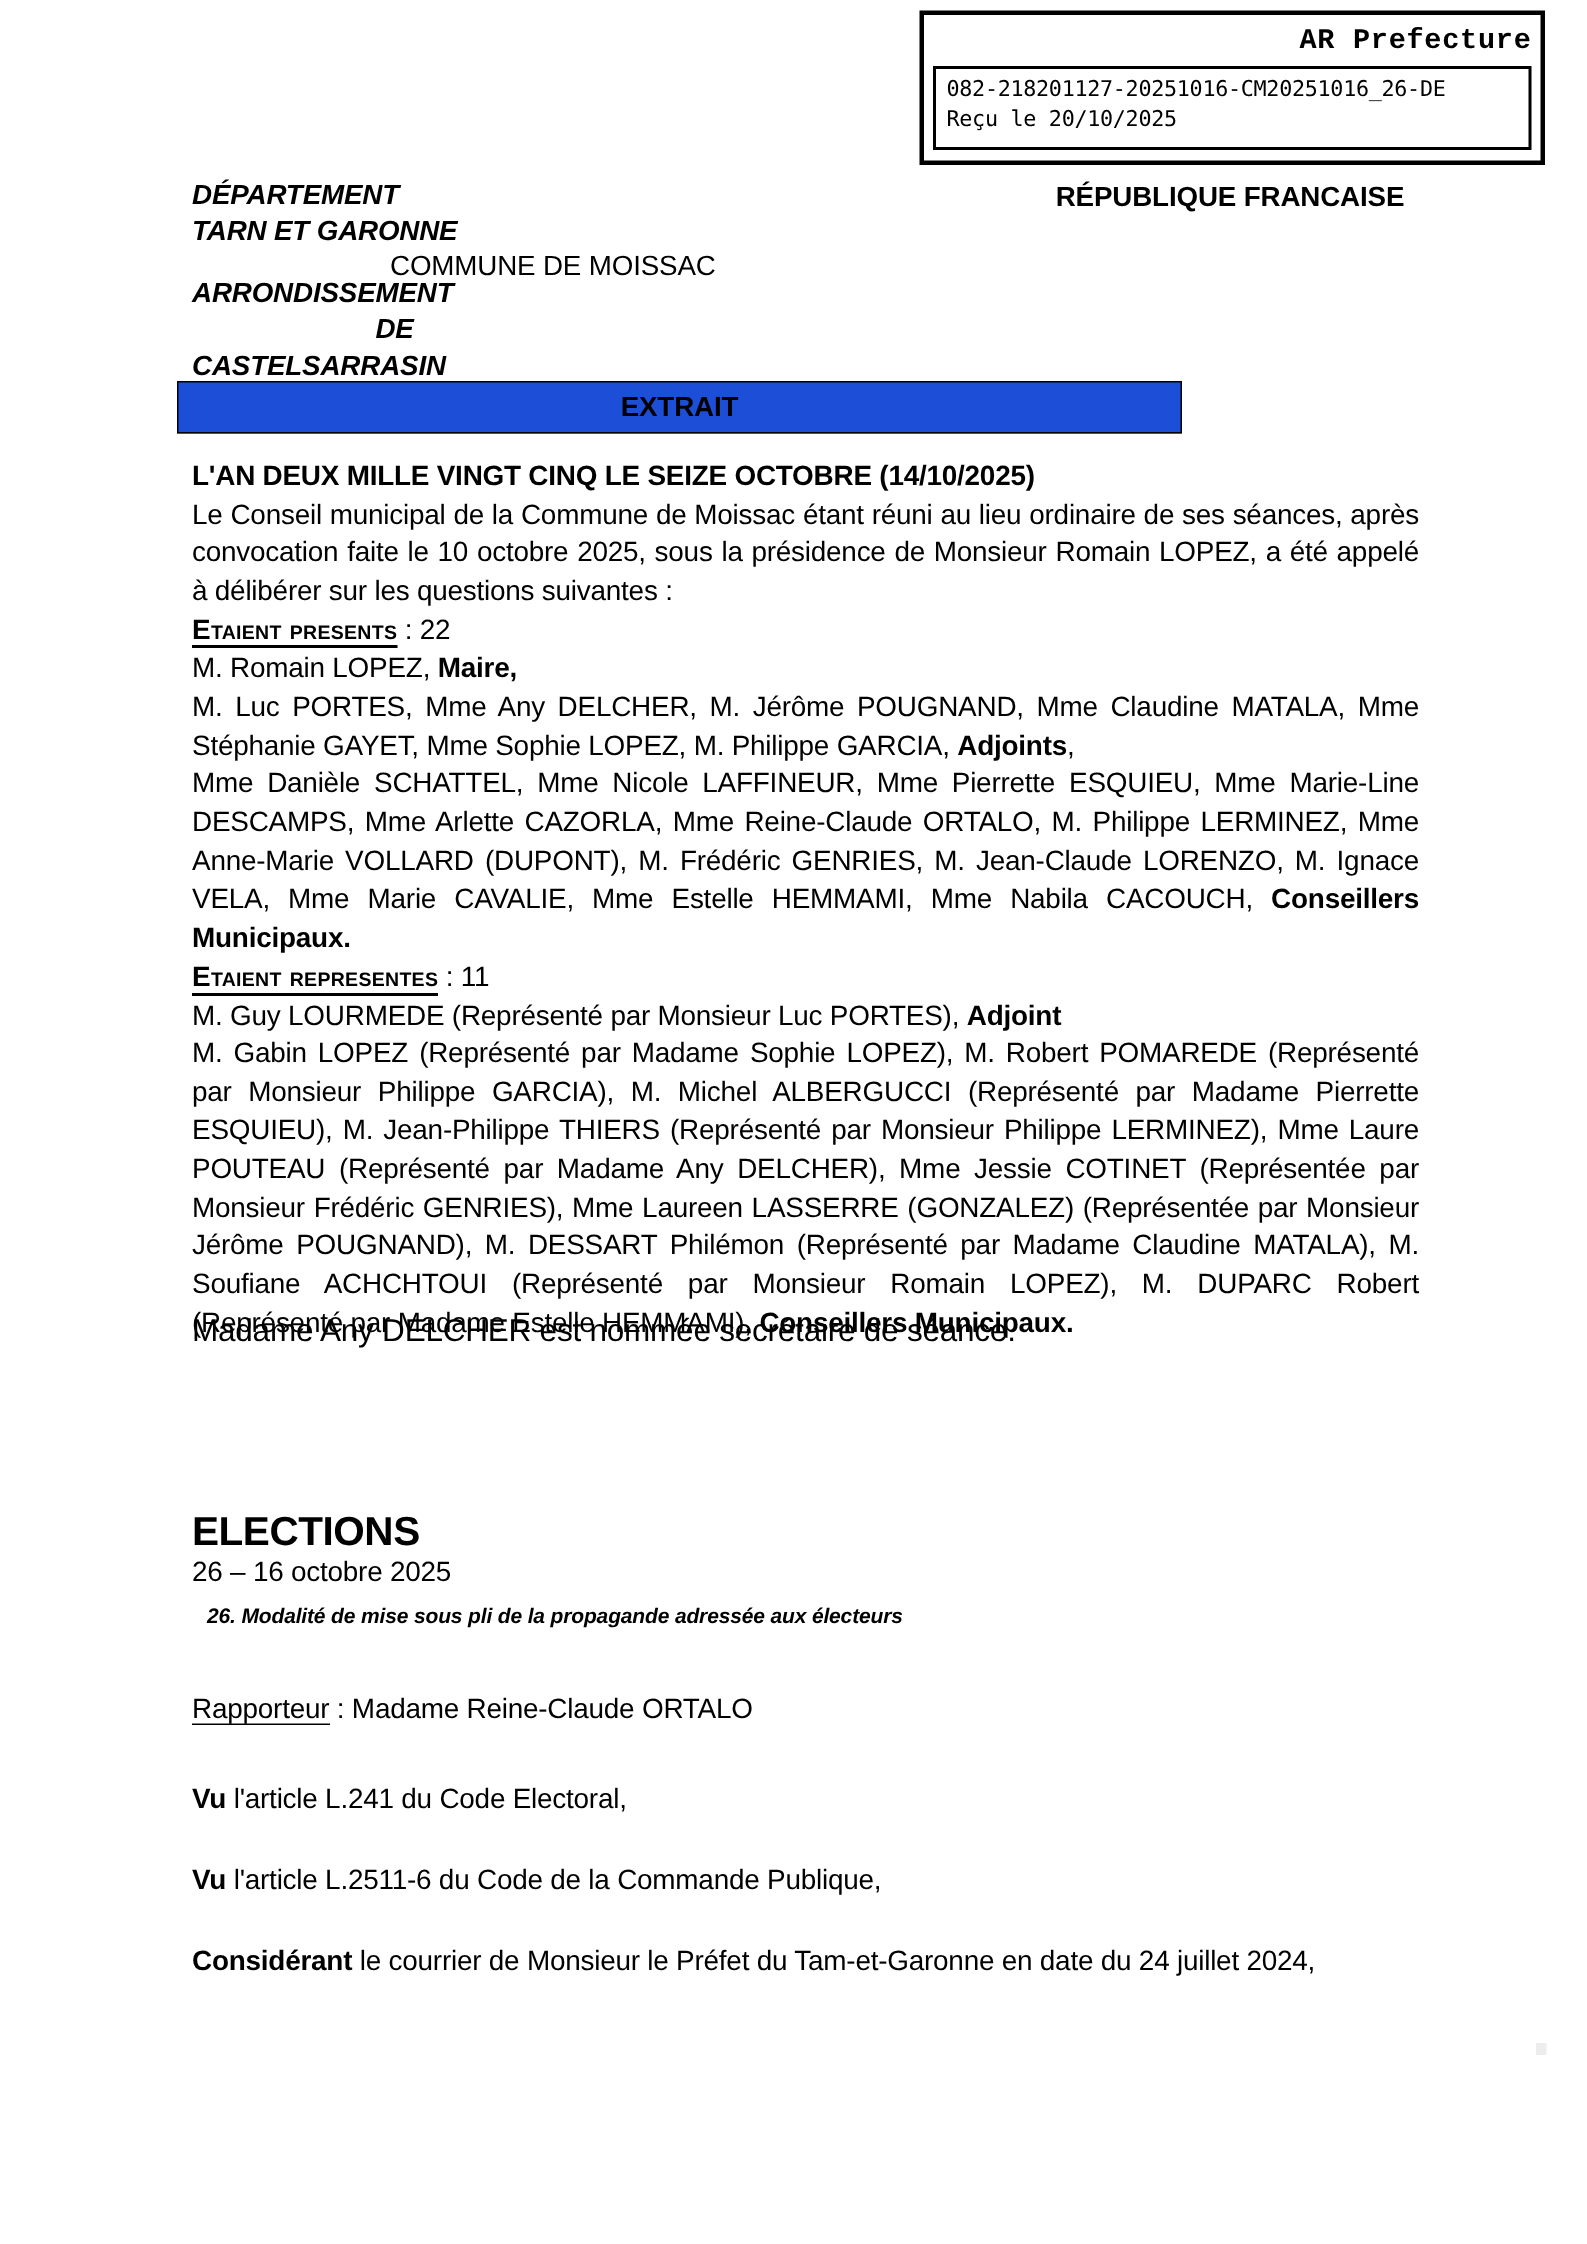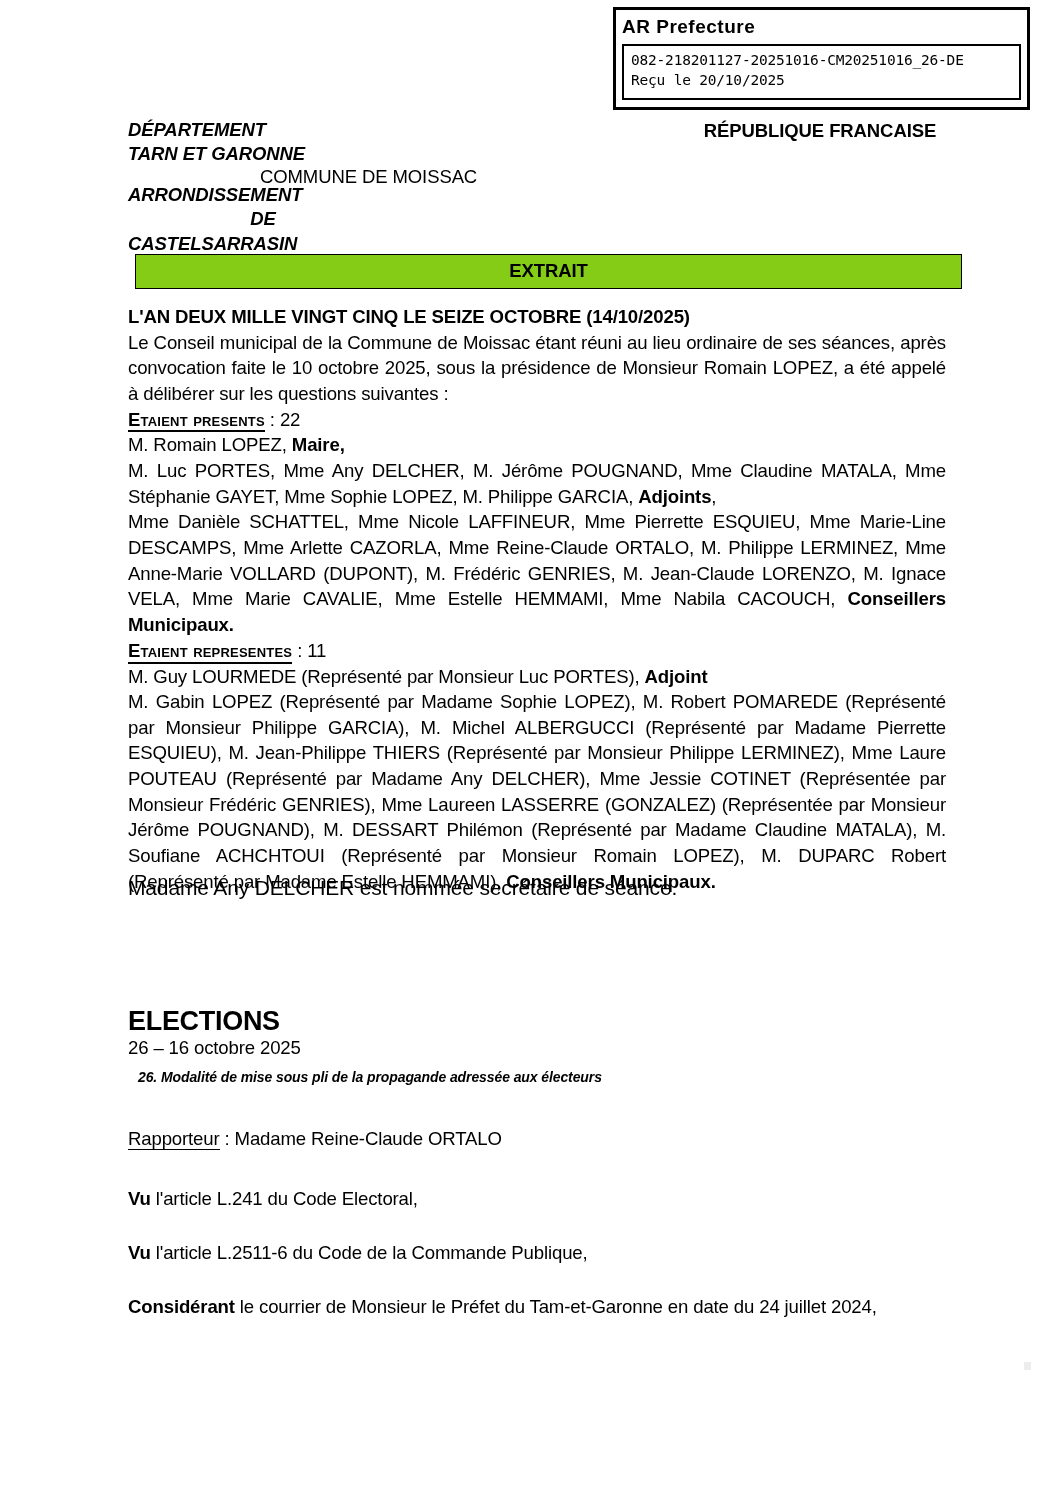--- a/index.html
+++ b/index.html
@@ -25,22 +25,22 @@
     position: absolute;
     left: 613px;
     top: 7px;
     width: 417px;
     border: 3px solid #000;
     background: #fff;
     box-sizing: border-box;
     padding: 5px 6px 7px 6px;
   }
   .ar-title {
-    text-align: left;
-    font-family: Liberation Sans, sans-serif;
+    text-align: right;
+    font-family: Liberation Mono, monospace;
     font-weight: bold;
     font-size: 19px;
     letter-spacing: 0.5px;
     padding: 2px 0 6px 0;
     line-height: 1.1;
   }
   .ar-body {
     border: 2px solid #000;
     padding: 4px 7px 7px 7px;
     font-family: "DejaVu Sans Mono", monospace;
@@ -84,31 +84,30 @@
     font-weight: normal;
     font-size: 18.5px;
     letter-spacing: -0.1px;
   }
 
   
   .extrait-box {
     position: absolute;
     left: 118px;
     top: 254px;
-    width: 827px;
+    width: 670px;
     box-sizing: border-box;
     border: 1px solid #000;
-    background: #84cc16;
+    background: #1d4ed8;
     padding: 4px 4px 5px 4px;
     text-align: center;
     font-weight: bold;
     font-size: 18.5px;
     line-height: 1.28;
     letter-spacing: -0.1px;
-    margin-left: 17px;
   }
 
   
   .body-wrap {
     position: absolute;
     left: 128px;
     top: 304px;
     width: 818px;
     font-size: 18.6px;
     line-height: 1.38;

